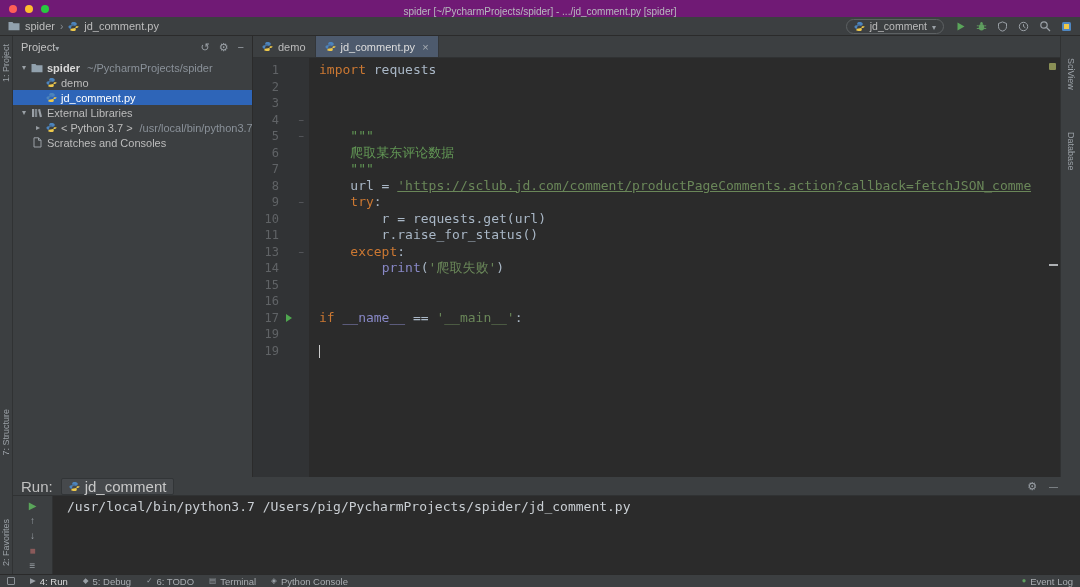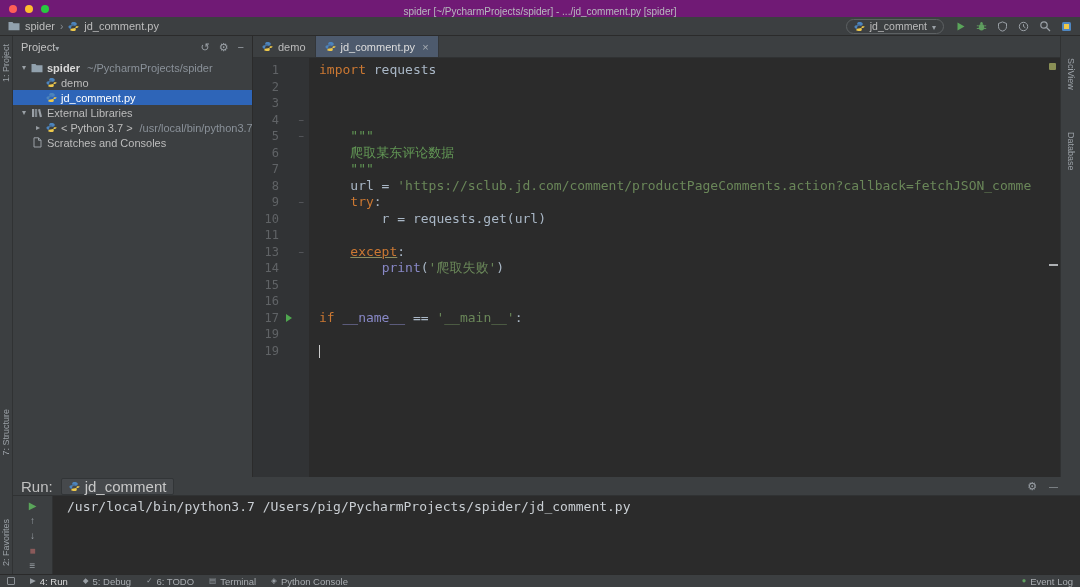--- a/index.html
+++ b/index.html
@@ -66,28 +66,28 @@
   .tab-close::before{content:"×";color:#a7adb3;font-size:11px;margin-left:2px}
   .editor-body{position:absolute;top:22px;left:0;right:0;bottom:0;overflow:hidden;padding-top:4px;
     background:linear-gradient(to right,#313335 0,#313335 56px,#2b2b2b 56px)}
   .code-row{display:flex;height:16.5px;line-height:16.5px;white-space:pre;font-family:"DejaVu Sans Mono",monospace;font-size:13px}
   .g-cell{flex:0 0 56px;position:relative;font-size:12px;color:#606366}
   .ln{position:absolute;left:0;top:0;width:26px;text-align:right}
   .run-arrow{position:absolute;left:33px;top:4px;width:0;height:0;border-left:6px solid #4fa74f;border-top:4px solid transparent;border-bottom:4px solid transparent}
   .fold::after{content:"−";position:absolute;right:5px;top:0;font-size:9px;color:#5e6164}
   .c-cell{padding-left:10px;overflow:hidden}
   .tk-kw{color:#cc7832}
-  .tk-kwu{color:#cc7832;text-decoration:underline;text-decoration-color:#8c8c5f}
+  .tk-kwu{color:#cc7832;text-decoration-color:#8c8c5f}
   .tk-fn{color:#ffc66b}
   .tk-str{color:#6a8759}
   .tk-doc{color:#629755}
   .tk-bi{color:#8888c6}
   .tk-num{color:#6897bb}
   .tk-pl{color:#a9b7c6}
-  .tk-url{color:#6a8759;}
+  .tk-url{color:#6a8759;text-decoration:underline}
   .caret{display:inline-block;width:1px;height:13px;background:#cccccc;vertical-align:middle}
   .inspect-marker{position:absolute;top:27px;right:4px;width:7px;height:7px;background:#8a8f55;border-radius:1px}
   .stripe-mark{position:absolute;right:2px;top:228px;width:9px;height:2px;background:#aeb1b4}
 
   
   .run-panel{position:absolute;left:13px;right:0;top:477px;height:97px;background:#2b2b2b}
   .run-header{height:19px;background:#3c3f41;border-bottom:1px solid #303233;display:flex;align-items:center;gap:8px;padding:0 8px;font-size:15px;color:#c0c0c0}
   .run-tab{display:flex;align-items:center;gap:5px;background:#46494c;border:1px solid #323537;height:17px;padding:0 7px;border-radius:2px;color:#c8c8c8}
   .rh-icons{margin-left:auto;display:flex;gap:12px;color:#9aa0a6;font-size:11px;margin-right:14px;line-height:1}
   .rh-gear::before{content:"⚙"}
@@ -300,21 +300,21 @@
       <div class="code-row"><div class="g-cell"><span class="ln">1</span></div><div class="c-cell"><span class="tk-kw">import</span><span class="tk-pl"> requests</span></div></div>
       <div class="code-row"><div class="g-cell"><span class="ln">2</span></div><div class="c-cell"></div></div>
       <div class="code-row"><div class="g-cell"><span class="ln">3</span></div><div class="c-cell"></div></div>
       <div class="code-row"><div class="g-cell"><span class="ln">4</span><span class="fold"></span></div></div>
       <div class="code-row"><div class="g-cell"><span class="ln">5</span><span class="fold"></span></div><div class="c-cell"><span class="tk-doc">    """</span></div></div>
       <div class="code-row"><div class="g-cell"><span class="ln">6</span></div><div class="c-cell"><span class="tk-doc">    爬取某东评论数据</span></div></div>
       <div class="code-row"><div class="g-cell"><span class="ln">7</span></div><div class="c-cell"><span class="tk-doc">    """</span></div></div>
       <div class="code-row"><div class="g-cell"><span class="ln">8</span></div><div class="c-cell"><span class="tk-pl">    url = </span><span class="tk-url">'https://sclub.jd.com/comment/productPageComments.action?callback=fetchJSON_comme</span></div></div>
       <div class="code-row"><div class="g-cell"><span class="ln">9</span><span class="fold"></span></div><div class="c-cell"><span class="tk-pl">    </span><span class="tk-kw">try</span><span class="tk-pl">:</span></div></div>
       <div class="code-row"><div class="g-cell"><span class="ln">10</span></div><div class="c-cell"><span class="tk-pl">        r = requests.get(url)</span></div></div>
-      <div class="code-row"><div class="g-cell"><span class="ln">11</span></div></div>
+      <div class="code-row"><div class="g-cell"><span class="ln">11</span></div><div class="c-cell"><span class="tk-pl">        r.raise_for_status()</span></div></div>
       <div class="code-row"><div class="g-cell"><span class="ln">13</span><span class="fold"></span></div><div class="c-cell"><span class="tk-pl">    </span><span class="tk-kwu">except</span><span class="tk-pl">:</span></div></div>
       <div class="code-row"><div class="g-cell"><span class="ln">14</span></div><div class="c-cell"><span class="tk-pl">        </span><span class="tk-bi">print</span><span class="tk-pl">(</span><span class="tk-str">'爬取失败'</span><span class="tk-pl">)</span></div></div>
       <div class="code-row"><div class="g-cell"><span class="ln">15</span></div><div class="c-cell"></div></div>
       <div class="code-row"><div class="g-cell"><span class="ln">16</span></div><div class="c-cell"></div></div>
       <div class="code-row"><div class="g-cell"><span class="ln">17</span><span class="run-arrow"></span></div><div class="c-cell"><span class="tk-kw">if</span><span class="tk-pl"> </span><span class="tk-bi">__name__</span><span class="tk-pl"> == </span><span class="tk-str">'__main__'</span><span class="tk-pl">:</span></div></div>
       <div class="code-row"><div class="g-cell"><span class="ln">19</span></div></div>
       <div class="code-row"><div class="g-cell"><span class="ln">19</span></div><div class="c-cell"><span class="caret"></span></div></div>
     </div>
   <div class="inspect-marker"></div>
   <div class="stripe-mark"></div>

